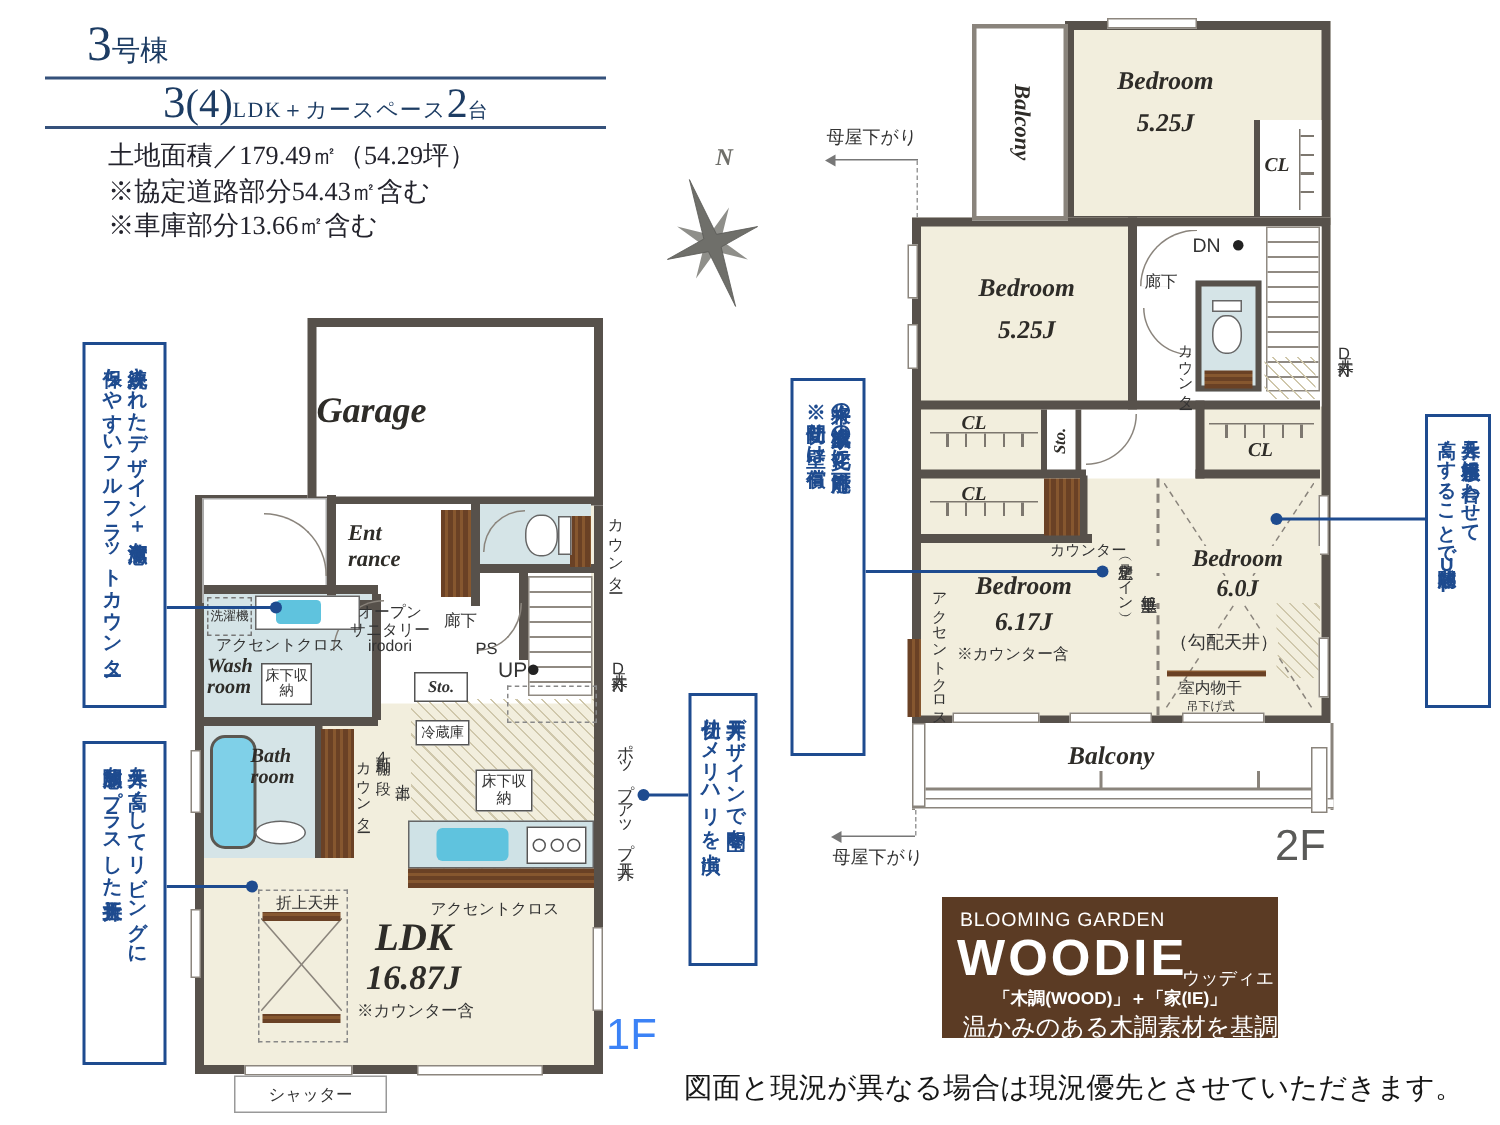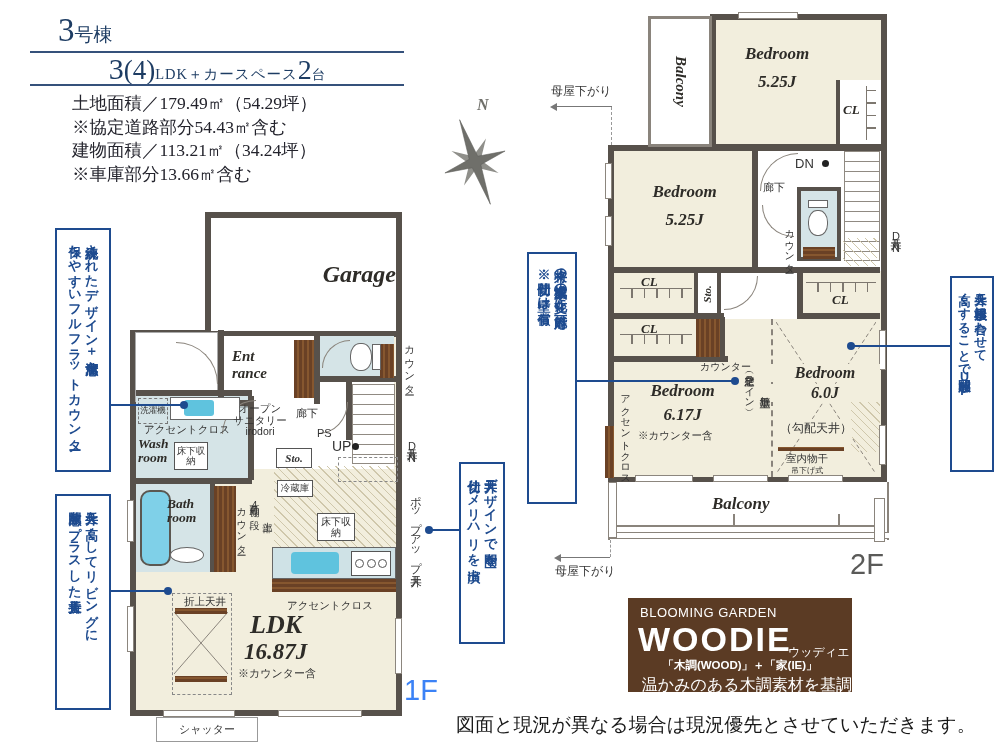--- a/index.html
+++ b/index.html
@@ -51,33 +51,32 @@
     <span class="navy" style="font-size:33px">3</span><span class="navy" style="font-size:19px">号棟</span>
   </div>
   <div class="abs" style="left:30px;top:51px;width:374px;height:1.8px;background:#35517b"></div>
   <div class="abs" style="left:30px;top:53px;width:374px;height:32px;text-align:center;line-height:32px">
     <span class="navy" style="font-size:30px">3</span><span class="navy" style="font-size:27px">(4)</span><span class="navy" style="font-size:14.5px;letter-spacing:1px">LDK＋カースペース</span><span class="navy" style="font-size:28px">2</span><span class="navy" style="font-size:13.5px">台</span>
   </div>
   <div class="abs" style="left:30px;top:84px;width:374px;height:1.8px;background:#35517b"></div>
   <div class="abs" style="left:72px;top:92px;font-family:'Liberation Serif',serif;font-size:17.5px;line-height:23.5px;color:#23232c">
     <div>土地面積／179.49㎡（54.29坪）</div>
     <div>※協定道路部分54.43㎡含む</div>
-    <div>建物面積／113.21㎡（34.24坪）</div>
     <div>※車庫部分13.66㎡含む</div>
   </div>
 
   <svg class="abs" style="left:433px;top:94px;z-index:10" width="85" height="118" viewBox="0 0 85 118">
     <g transform="rotate(-20 42 68)">
       <polygon points="42,62 60.4,49.6 48,68 60.4,86.4 42,74 23.6,86.4 36,68 23.6,49.6" fill="#8f8f8a"></polygon>
       <polygon points="42,23 46.5,63.5 74,68 46.5,72.5 42,113 37.5,72.5 10,68 37.5,63.5" fill="#6f6f6a" stroke="#5c5c58" stroke-width="0.5"></polygon>
     </g>
     <text x="44" y="16" font-size="16" font-weight="bold" font-style="italic" font-family="Liberation Serif,serif" fill="#6f6f6a">N</text>
   </svg>
 
-  <div class="room" style="left:205px;top:212px;width:197px;height:125px;background:#fff;border:6px solid #57514b;display:flex;align-items:center;justify-content:flex-end;z-index:2">
+  <div class="room" style="left:205px;top:212px;width:197px;height:125px;background:#fff;border:6px solid #57514b;display:flex;align-items:center;justify-content:flex-start;z-index:2">
     <span class="serif" style="font-size:24px">Garage</span>
   </div>
   <div class="room" style="left:130px;top:330px;width:272px;height:386px;background:#f2eedd;border:6px solid #57514b;z-index:1"></div>
 
   <div class="room tile" style="left:135px;top:332px;width:83px;height:70px;background:#fff;border:1px solid #aaa;z-index:2"></div>
   <div class="arc tr" style="left:176px;top:342px;width:42px;height:42px;z-index:7"></div>
 
   <div class="room" style="left:222px;top:336px;width:172px;height:133px;background:#fff;z-index:2"></div>
   <div class="wall" style="left:218px;top:330px;width:6px;height:76px"></div>
   <div class="wall" style="left:314px;top:336px;width:6px;height:68px"></div>

